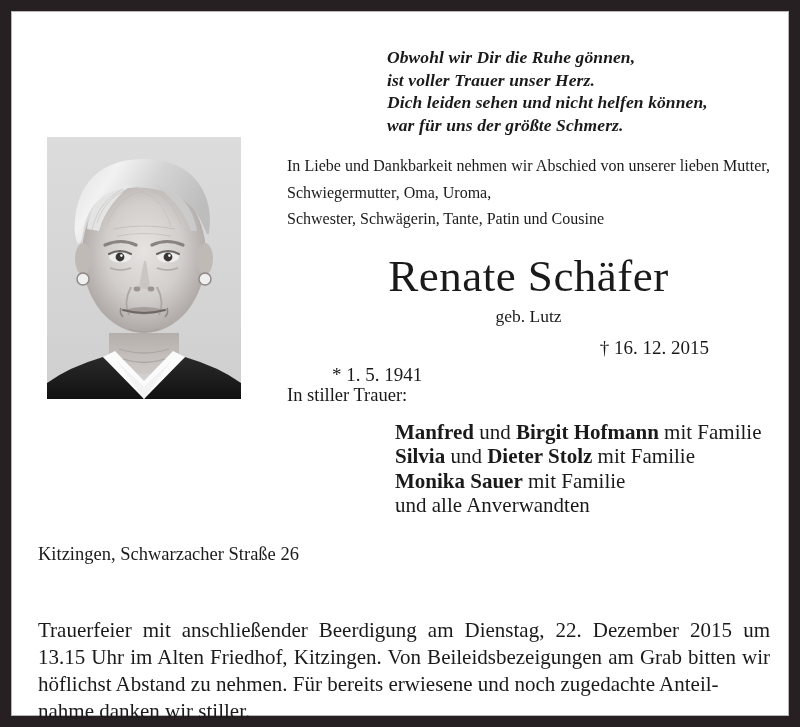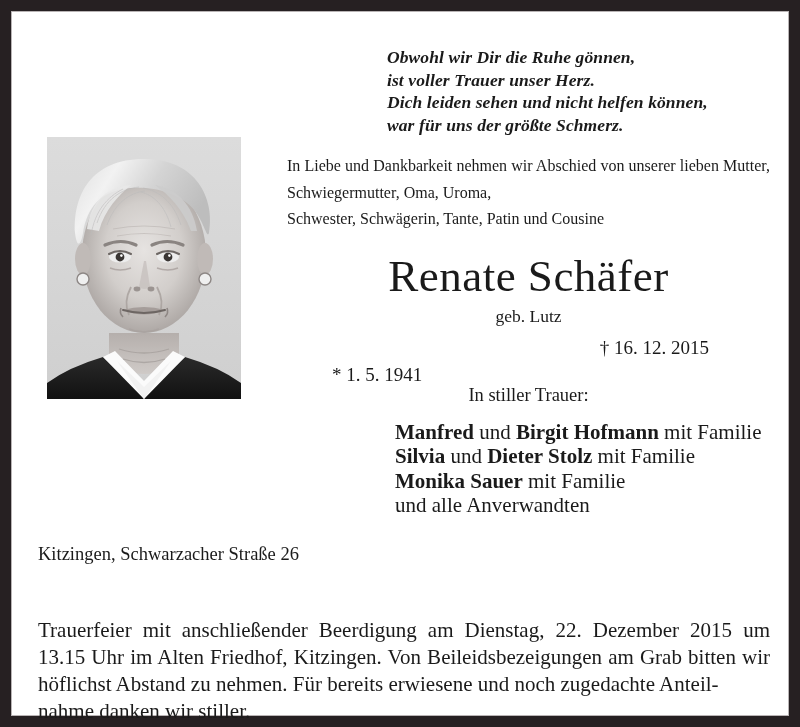--- a/index.html
+++ b/index.html
@@ -90,21 +90,21 @@
     margin-top: 8px;
     height: 26px;
     font-size: 19px;
     line-height: 26px;
   }
   .dates .born  { position: absolute; left: 45px;  top: 0; margin-top: 27px; }
   .dates .died  { position: absolute; right: 61px; top: 0; }
 
   .mourn-head {
     margin-top: 22px;
-    text-align: center;
+    text-align: left;
     font-size: 18.5px;
     line-height: 24px;
   }
   .mourn-list {
     margin-top: 13px;
     margin-left: 108px;
     font-size: 21px;
     line-height: 24.5px;
   }
   .mourn-list b { font-weight: bold; }

